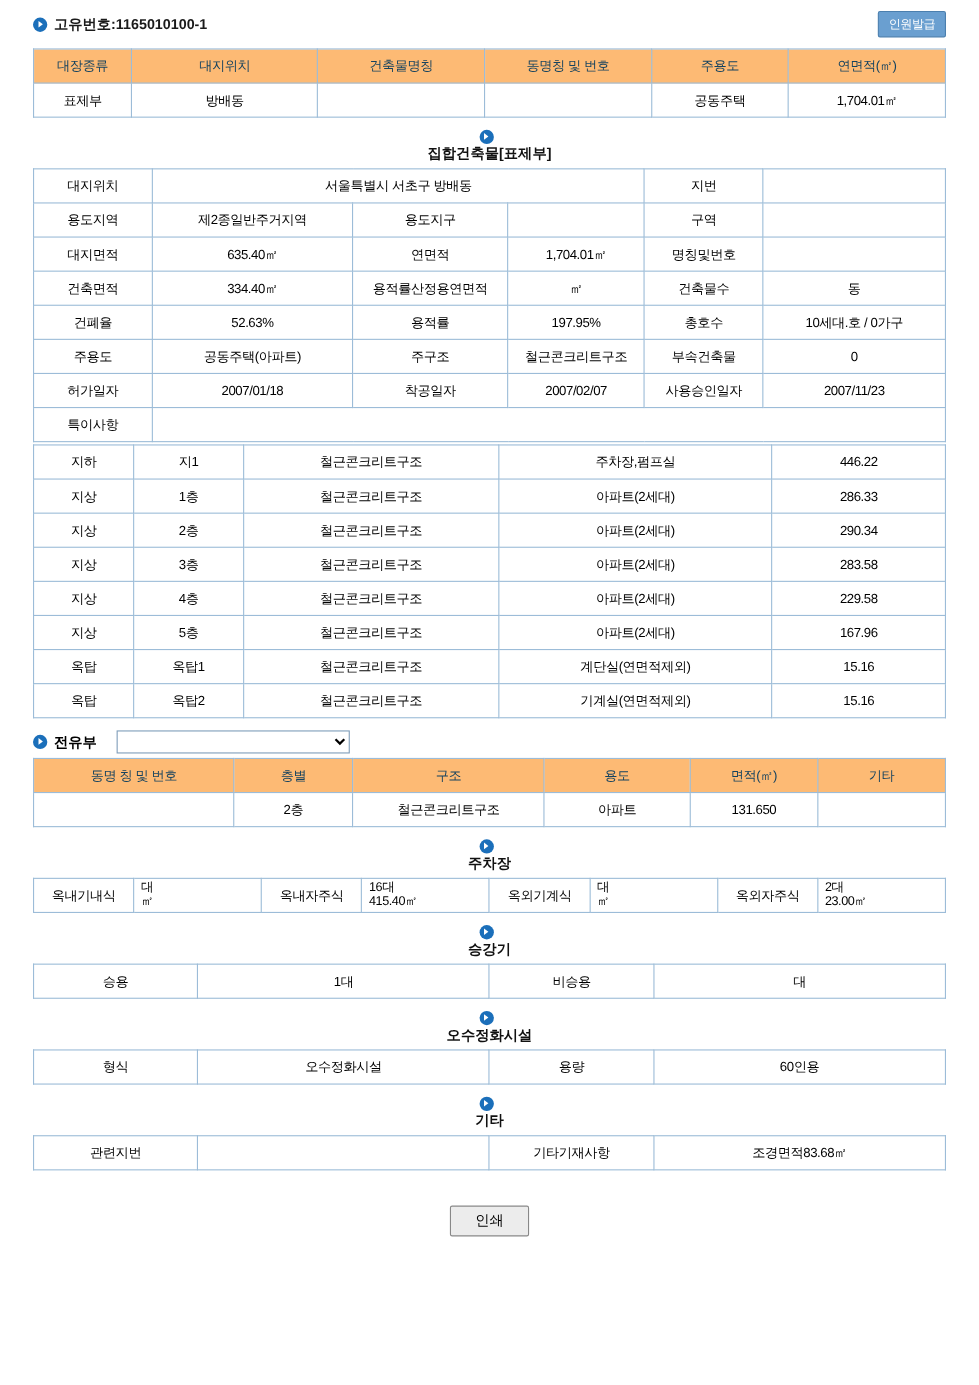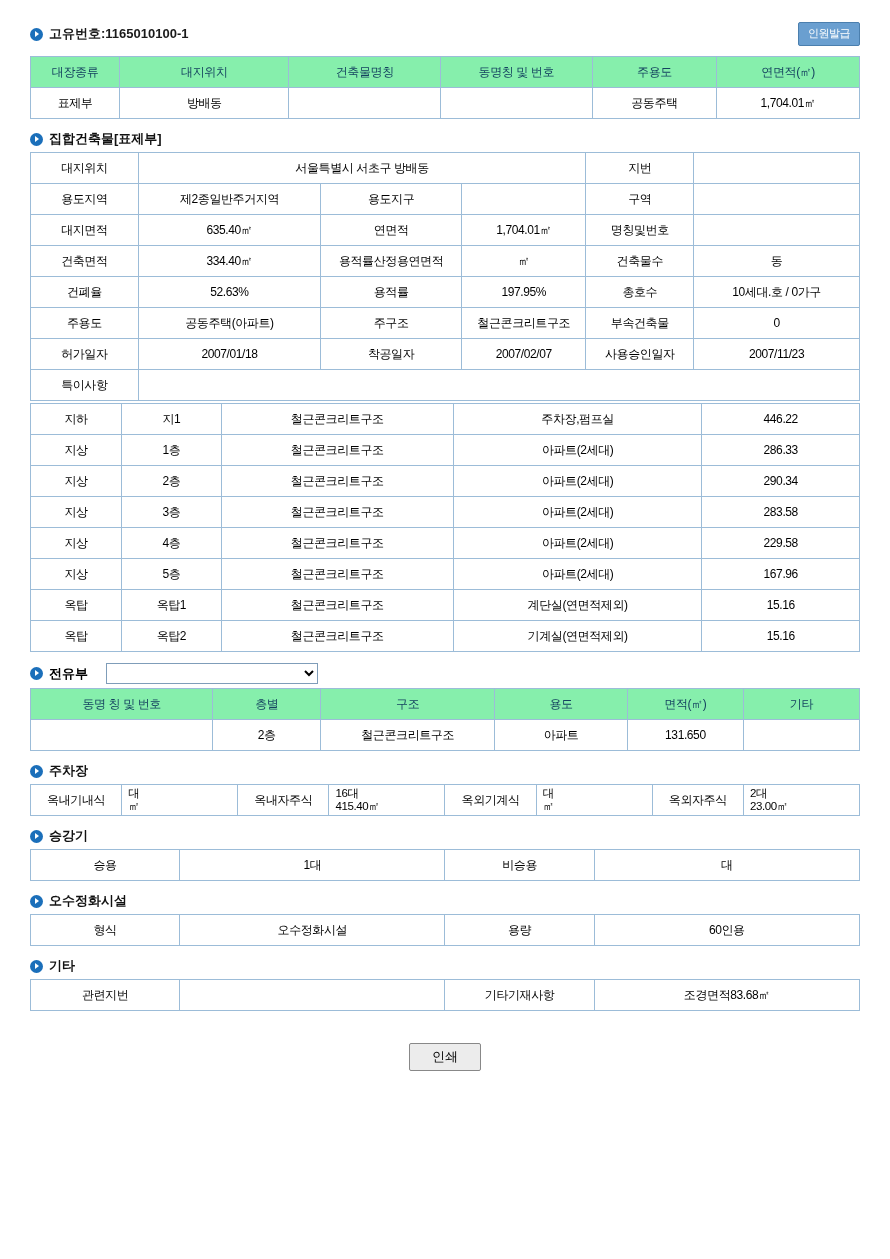--- a/index.html
+++ b/index.html
@@ -10,21 +10,21 @@
   }
   body {
     width: 890px;
     height: 1259px;
     font-size: 12px;
     color: #000000;
   }
   .page {
     width: 890px;
     box-sizing: border-box;
-    padding: 22px 30px 10px 30px;
+    padding: 10px 30px 10px 30px;
   }
   
   .topline {
     display: flex;
     align-items: center;
     justify-content: space-between;
     margin-bottom: 10px;
   }
   .gono {
     display: flex;
@@ -62,40 +62,41 @@
     letter-spacing: -0.5px;
   }
   
   .sect {
     display: flex;
     align-items: center;
     font-size: 13px;
     font-weight: bold;
     margin: 11px 0 4px 0;
     color: #111111;
+    flex-direction: column;
   }
   .sect .bullet { margin-right: 6px; }
   
   table.t {
     border-collapse: collapse;
     width: 100%;
     table-layout: fixed;
   }
   table.t th, table.t td {
     border: 1px solid #9cbcd8;
     height: 26px;
     font-size: 12px;
     text-align: center;
     vertical-align: middle;
     padding: 2px 4px;
     word-break: break-all;
     letter-spacing: -0.4px;
   }
   table.t th {
-    background: #86efac;
+    background: #fdba74;
     font-weight: normal;
     color: #14425f;
   }
   table.t td {
     background: #ffffff;
   }
   td.lbl {
     background: #eaf4fb;
   }
   td.left { text-align: left; padding-left: 8px; }

